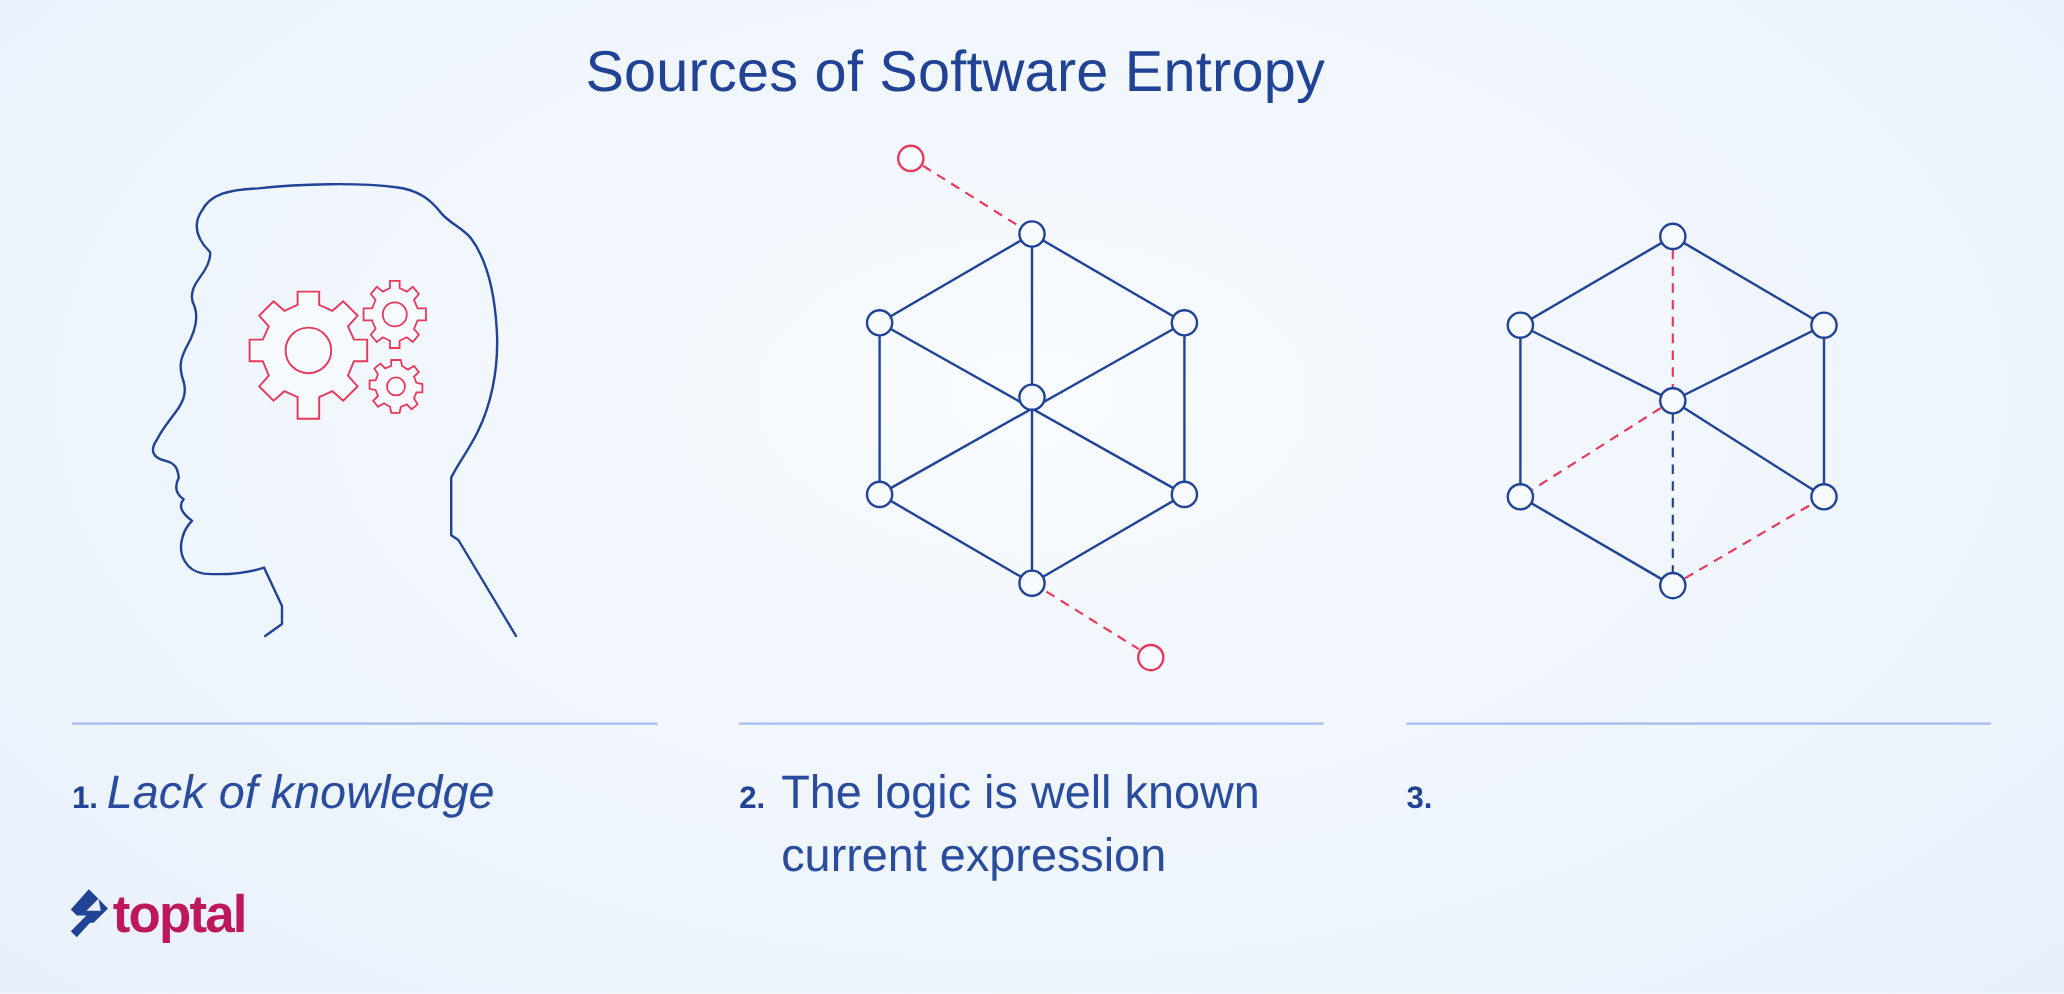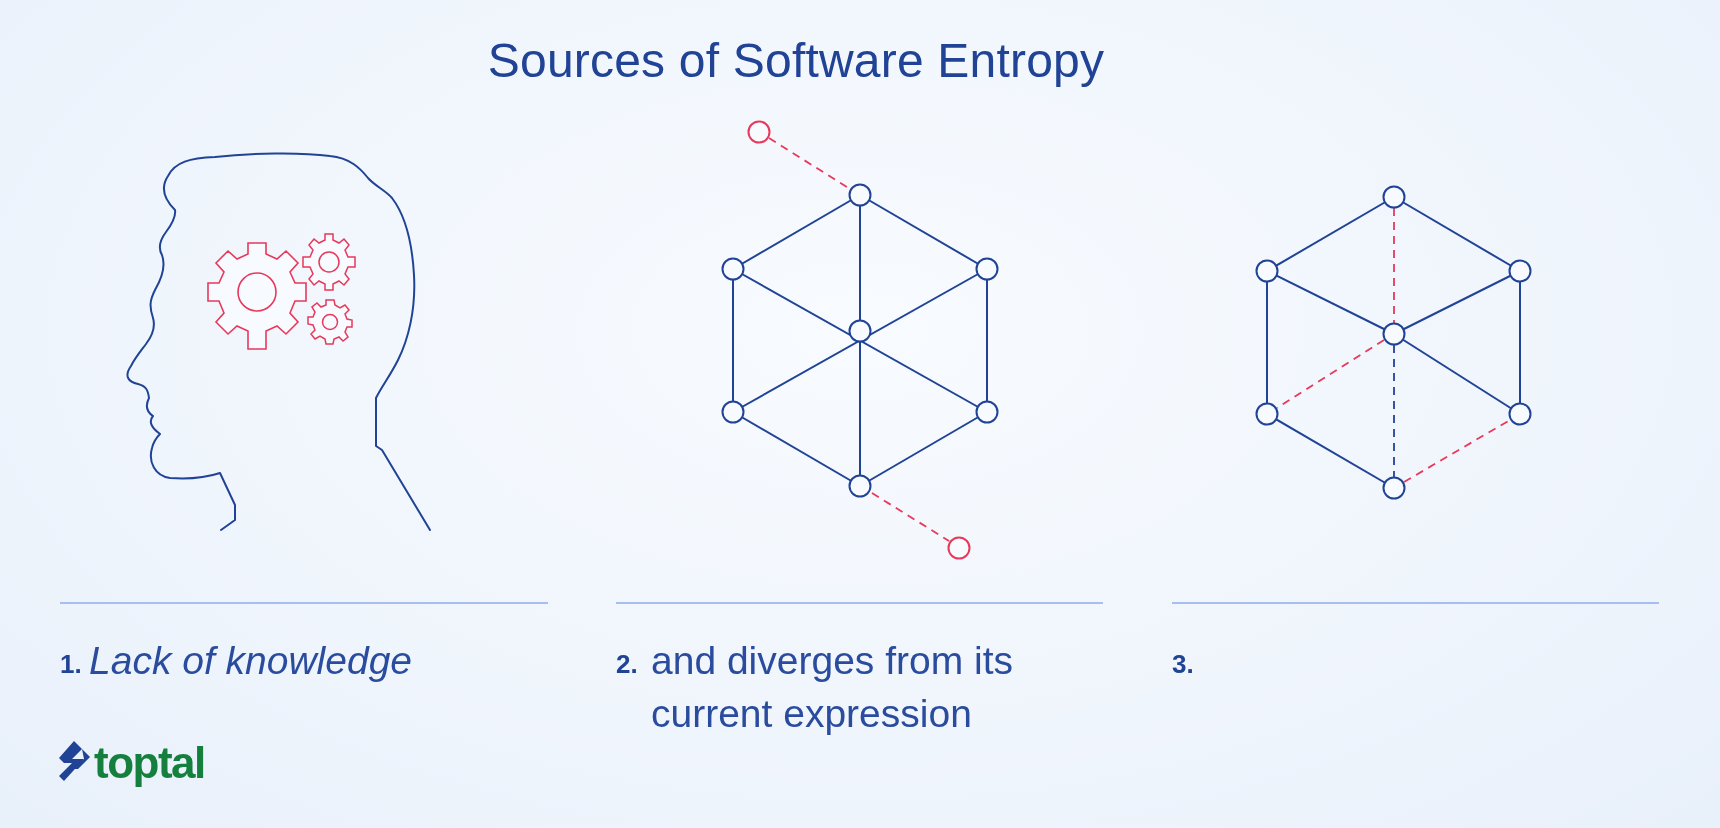--- a/index.html
+++ b/index.html
@@ -24,21 +24,21 @@
   .caption .num {
     position: absolute; left: 0; top: 0; font-size: 26px; font-weight: 700;
     color: #204396; line-height: 60px;
   }
   .caption .text { display: block; }
   .logo {
     position: absolute; left: 58px; top: 738px; height: 50px;
     display: flex; align-items: center;
   }
   .logo .word {
-    font-size: 44px; font-weight: 700; color: #15803d; letter-spacing: -1.5px;
+    font-size: 44px; font-weight: 700; color: #be185d; letter-spacing: -1.5px;
     margin-left: 2px; line-height: 50px;
   }
 </style>
 </head>
 <body>
 
 <div class="title">Sources of Software Entropy</div>
 
 <svg class="art" width="1720" height="828" viewBox="0 0 1720 828">
 
@@ -149,21 +149,21 @@
 <div class="divider" style="left:616px;width:487px;"></div>
 <div class="divider" style="left:1172px;width:487px;"></div>
 
 <div class="caption" style="left:60px;width:490px;">
   <span class="num">1.</span>
   <span class="text" style="padding-left:29px;font-style:italic;">Lack of knowledge</span>
 </div>
 
 <div class="caption" style="left:616px;width:500px;">
   <span class="num">2.</span>
-  <span class="text" style="padding-left:35px;">and diverges from its</span>
+  <span class="text" style="padding-left:35px;">The logic is well known</span>
   <span class="text" style="padding-left:35px;">current expression</span>
 </div>
 
 <div class="caption" style="left:1172px;width:500px;">
   <span class="num">3.</span>
 </div>
 
 <div class="logo">
   <svg width="34" height="46" viewBox="0 0 34 46">
     <path d="M16,1 L24,9 L14,19 L26,19 L6,41 L1,36 L14,23 L6,23 L1,18 Z" fill="#204396"></path>

